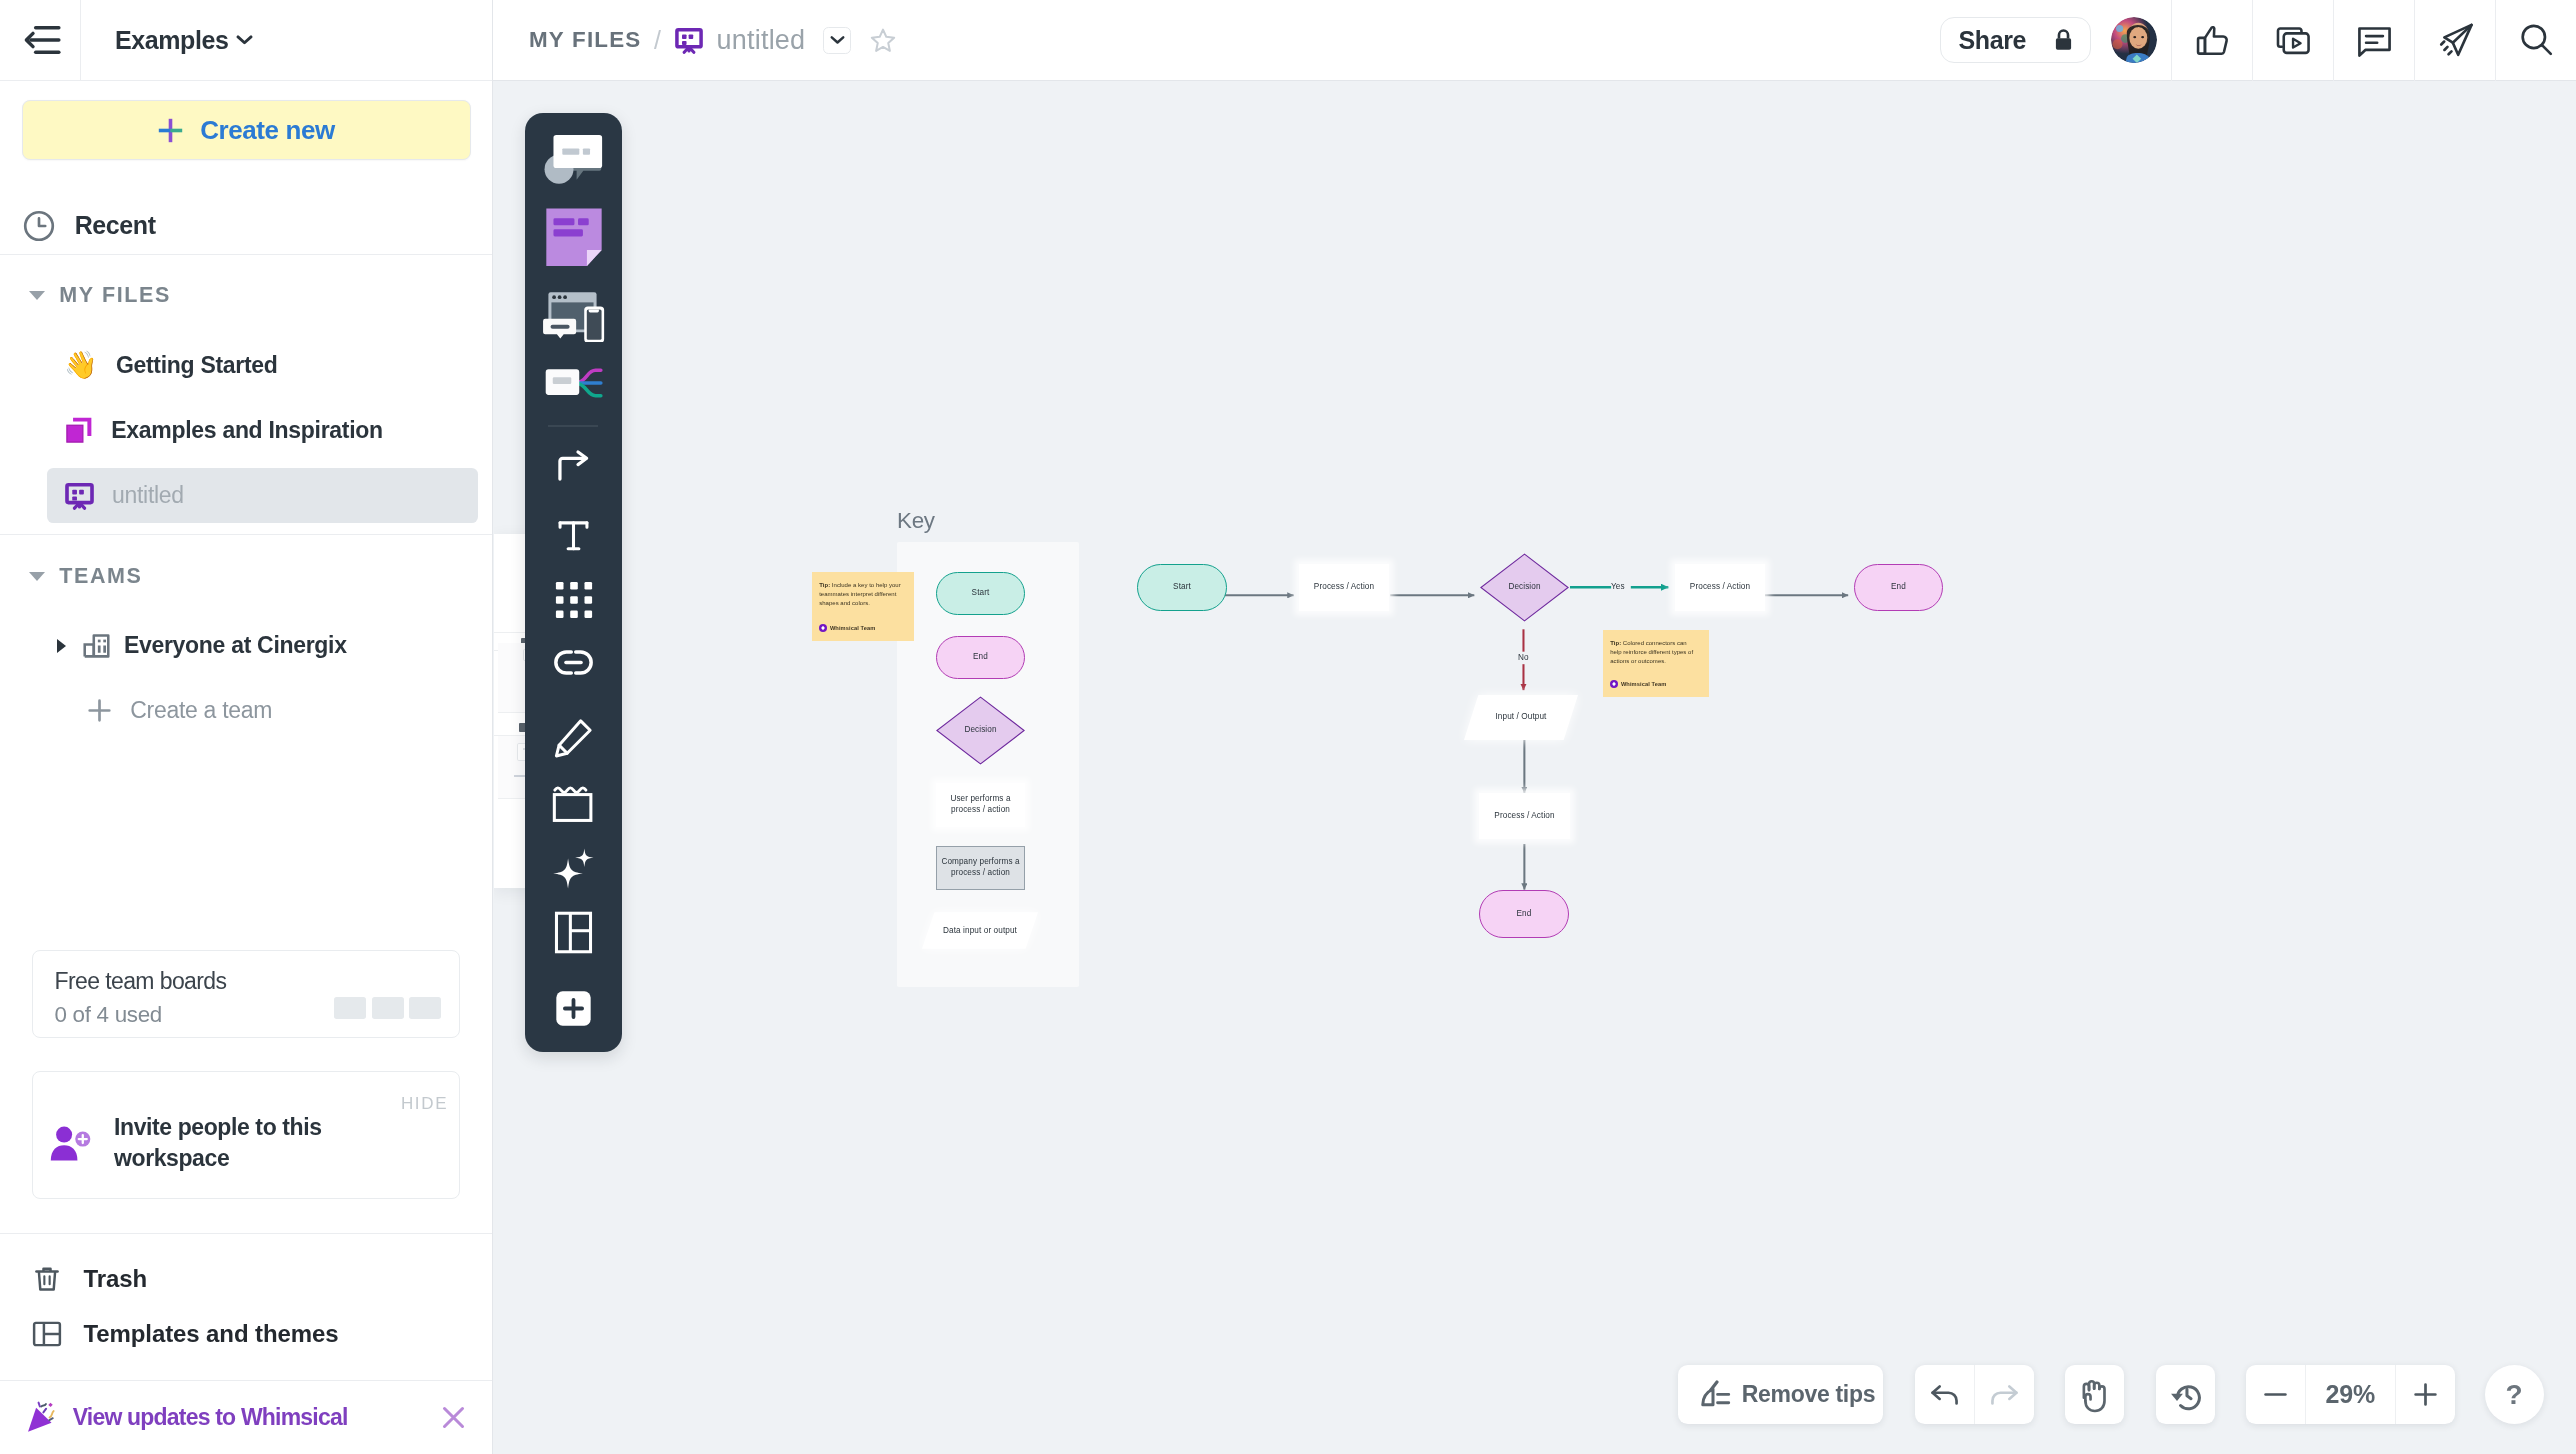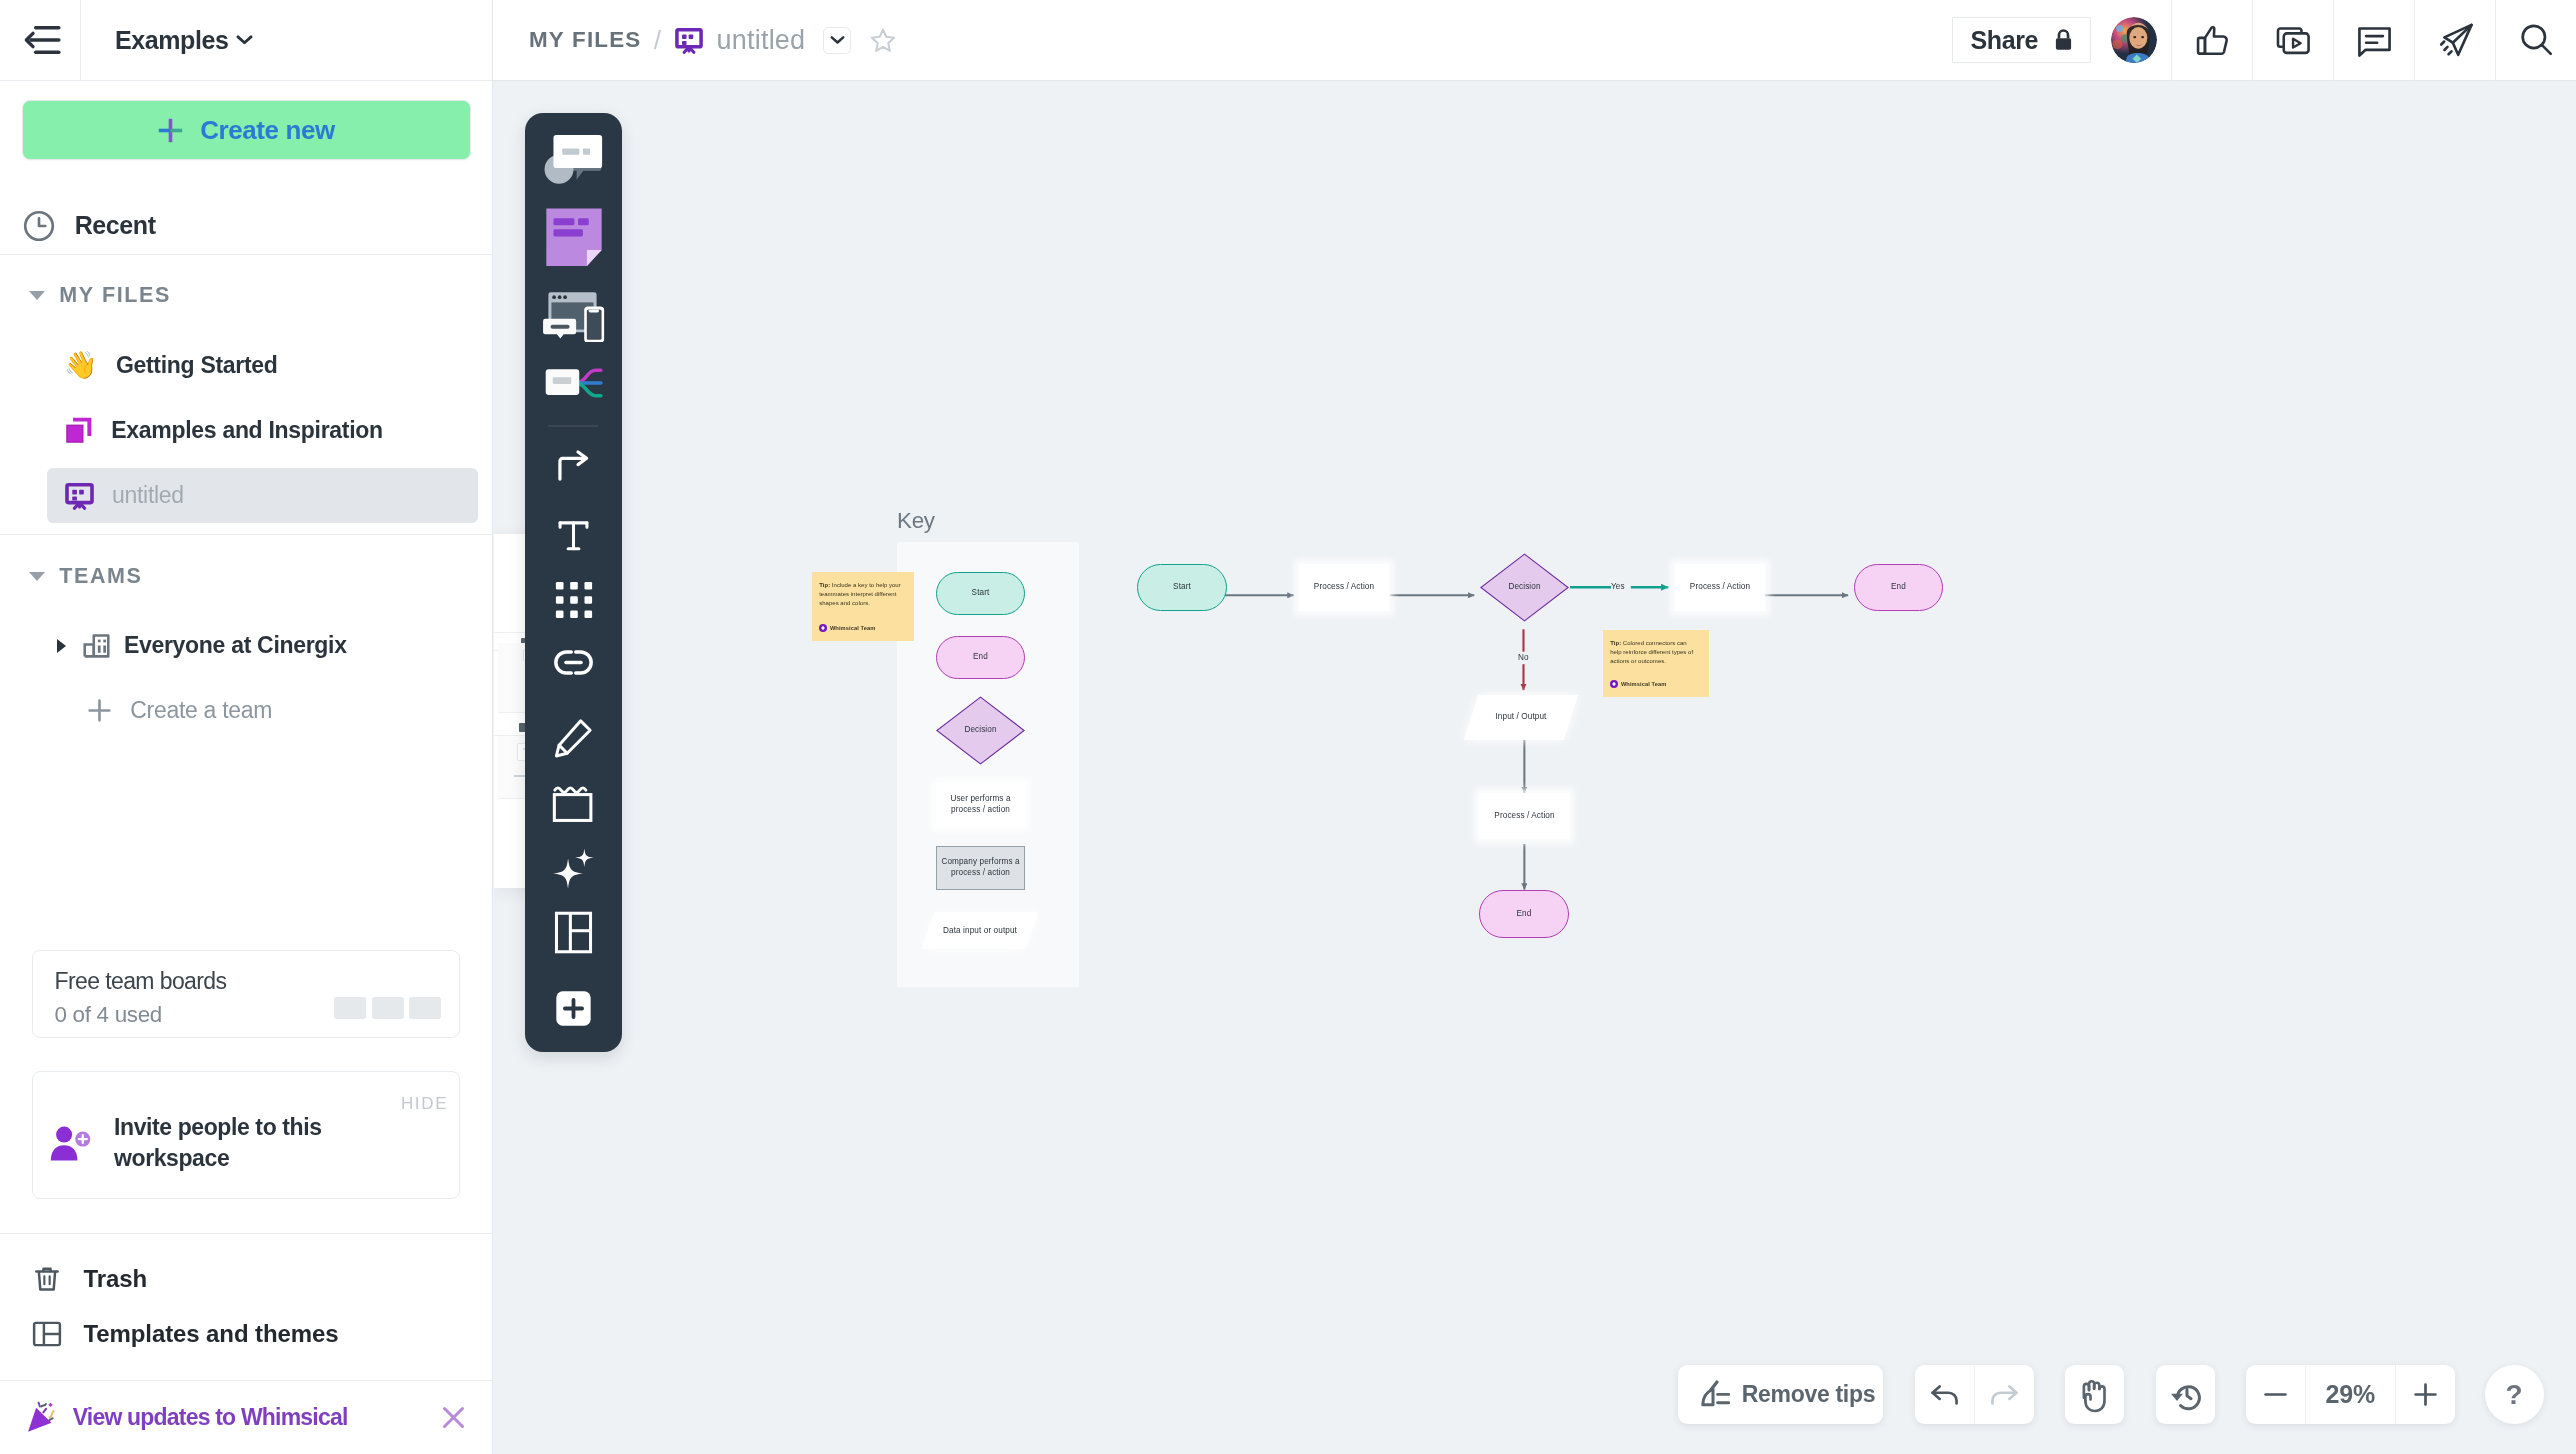--- a/index.html
+++ b/index.html
@@ -11,21 +11,21 @@
   .sidebar{position:absolute;left:0;top:0;width:493px;height:1454px;background:#fff;
            border-right:0.9px solid #e3e6ea;display:flex;flex-direction:column;z-index:30}
   .sb-head{height:81px;display:flex;align-items:center;border-bottom:0.9px solid #ebedf0;flex:0 0 81px}
   .sb-collapse{width:81px;height:81px;display:flex;align-items:center;justify-content:center;
                border-right:0.9px solid #ebedf0;flex:0 0 81px}
   .sb-ws{display:flex;align-items:center;gap:7.2px;padding-left:34px;cursor:pointer}
   .sb-ws-name{font-size:25px;font-weight:700;color:#2b343c;letter-spacing:-0.4px}
 
   .sb-create-wrap{padding:19px 21.5px 0 21.5px}
   .sb-create{height:60px;border:0.9px solid #e6e9ec;border-radius:8px;display:flex;align-items:center;
-             justify-content:center;gap:16px;background:#86efac;box-shadow:0 0.9px 1.8px rgba(16,24,40,.03)}
+             justify-content:center;gap:16px;background:#fef9c3;box-shadow:0 0.9px 1.8px rgba(16,24,40,.03)}
   .sb-create-label{font-size:26px;font-weight:700;color:#2b7bd4;letter-spacing:-0.4px}
 
   .sb-recent{display:flex;align-items:center;gap:19.7px;padding:0 23px;height:57px;margin-top:37px}
   .sb-recent-label{font-size:25px;font-weight:700;color:#2b343c;letter-spacing:-0.4px}
   .divider{height:0.9px;background:#ebedf0;margin:0;flex:0 0 0.9px}
 
   .sb-section-title{display:flex;align-items:center;gap:14.3px;padding:0 0 0 29px;height:41px;margin-top:20.6px;margin-bottom:21.5px}
   .caret{width:0;height:0;border-left:8px solid transparent;border-right:8px solid transparent;
          border-top:9px solid #97a0a8;flex:0 0 auto}
   .caret.right{border:none;width:0;height:0;border-left:9.8px solid #2b343c;
@@ -65,21 +65,21 @@
   .crumbs{display:flex;align-items:center;gap:0;padding-left:36px;flex:1}
   .crumb-myfiles{font-size:22.4px;font-weight:700;color:#68727b;letter-spacing:1.2px}
   .crumb-sep{font-size:25px;color:#c3c9cf;margin:0 14.3px 0 12.5px;font-weight:400}
   .crumb-file{display:flex;align-items:center;gap:13.4px}
   .crumb-file .lbl{font-size:27px;font-weight:400;color:#9aa3aa;letter-spacing:0.2px}
   .crumb-caret{width:28px;height:27px;border:0.9px solid #e6e9ec;border-radius:5.4px;display:flex;
                align-items:center;justify-content:center;margin-left:18px;background:#fff;flex:0 0 28px}
   .crumb-star{margin-left:19px;display:flex;align-items:center}
 
   .tb-right{display:flex;align-items:center;height:81px}
-  .share-btn{display:flex;align-items:center;gap:16px;border:0.9px solid #e6e9ec;border-radius:1px;
+  .share-btn{display:flex;align-items:center;gap:28px;border:0.9px solid #e6e9ec;border-radius:14px;
              height:46px;padding:0 17px 0 18px;margin-right:19.7px;background:#fff}
   .share-btn .lbl{font-size:25px;font-weight:700;color:#2b343c;letter-spacing:-0.4px}
   .avatar{width:46px;height:46px;border-radius:50%;overflow:hidden;margin-right:14.3px;position:relative}
   .tb-icon{width:81px;height:81px;display:flex;align-items:center;justify-content:center;border-left:0.9px solid #ebedf0}
 
   
   .toolbar{position:absolute;left:525px;top:113px;width:97px;height:939px;border-radius:18px;background:#2a3744;
            z-index:20;box-shadow:0 5.4px 16px rgba(20,30,40,.13)}
   .tool{position:absolute;left:0;width:97px;height:0;display:flex;align-items:center;justify-content:center}
   .tool-sep{position:absolute;left:23px;width:50px;height:1.8px;background:#3a4753}

